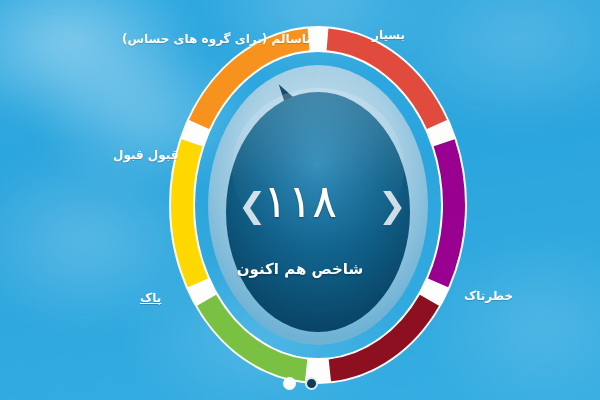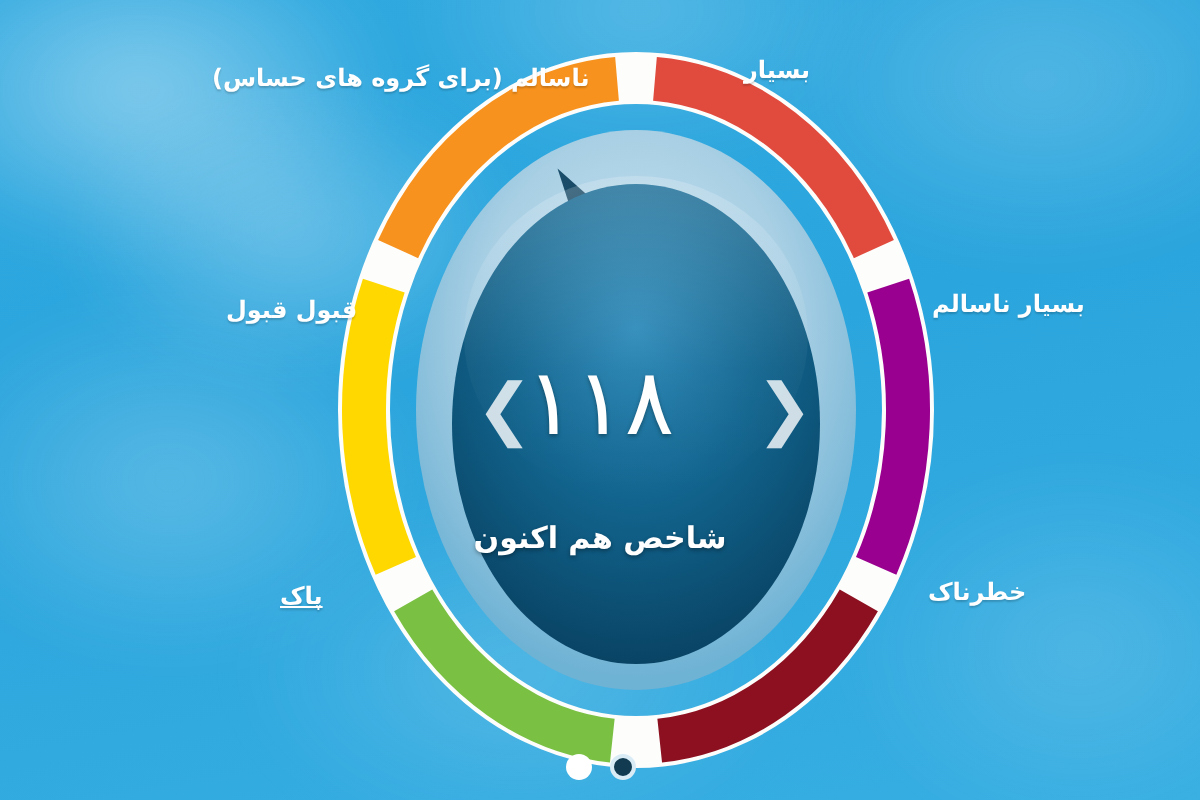--- a/index.html
+++ b/index.html
@@ -89,21 +89,21 @@
   
   .legend-label {
     position: absolute;
     color: #ffffff;
     font-size: 12px;
     font-weight: bold;
     direction: rtl;
     white-space: nowrap;
     text-shadow: 0 1px 1px rgba(0,0,0,.18);
   }
-  #lab-usg        { left: 106px; top: 32px; }
+  #lab-usg        { left: 122px; top: 32px; }
   #lab-unhealthy  { left: 372px; top: 28px; }
   #lab-veryun     { left: 466px; top: 145px; }
   #lab-hazard     { left: 464px; top: 289px; }
   #lab-moderate   { left: 113px; top: 148px; }
   #lab-good       { left: 140px; top: 291px; text-decoration: underline; }
 
   
   #pager {
     position: absolute;
     left: 0; right: 0;
@@ -174,21 +174,20 @@
   </svg>
 
   <div class="readout" id="index-value">۱۱۸</div>
   <div class="readout" id="index-caption">شاخص هم اکنون</div>
 
   <div class="chev" id="chev-prev">❮</div>
   <div class="chev" id="chev-next">❯</div>
 
   <div class="legend-label" id="lab-usg">ناسالم (برای گروه های حساس)</div>
   <div class="legend-label" id="lab-unhealthy">بسیار</div>
-  <div class="legend-label" id="lab-veryun">بسیار ناسالم</div>
   <div class="legend-label" id="lab-hazard">خطرناک</div>
   <div class="legend-label" id="lab-moderate">قبول قبول</div>
   <div class="legend-label" id="lab-good">پاک</div>
 
   <div id="pager">
       <div class="dot inactive"></div>
       <div class="dot active"></div>
     </div>
 
 </div>

